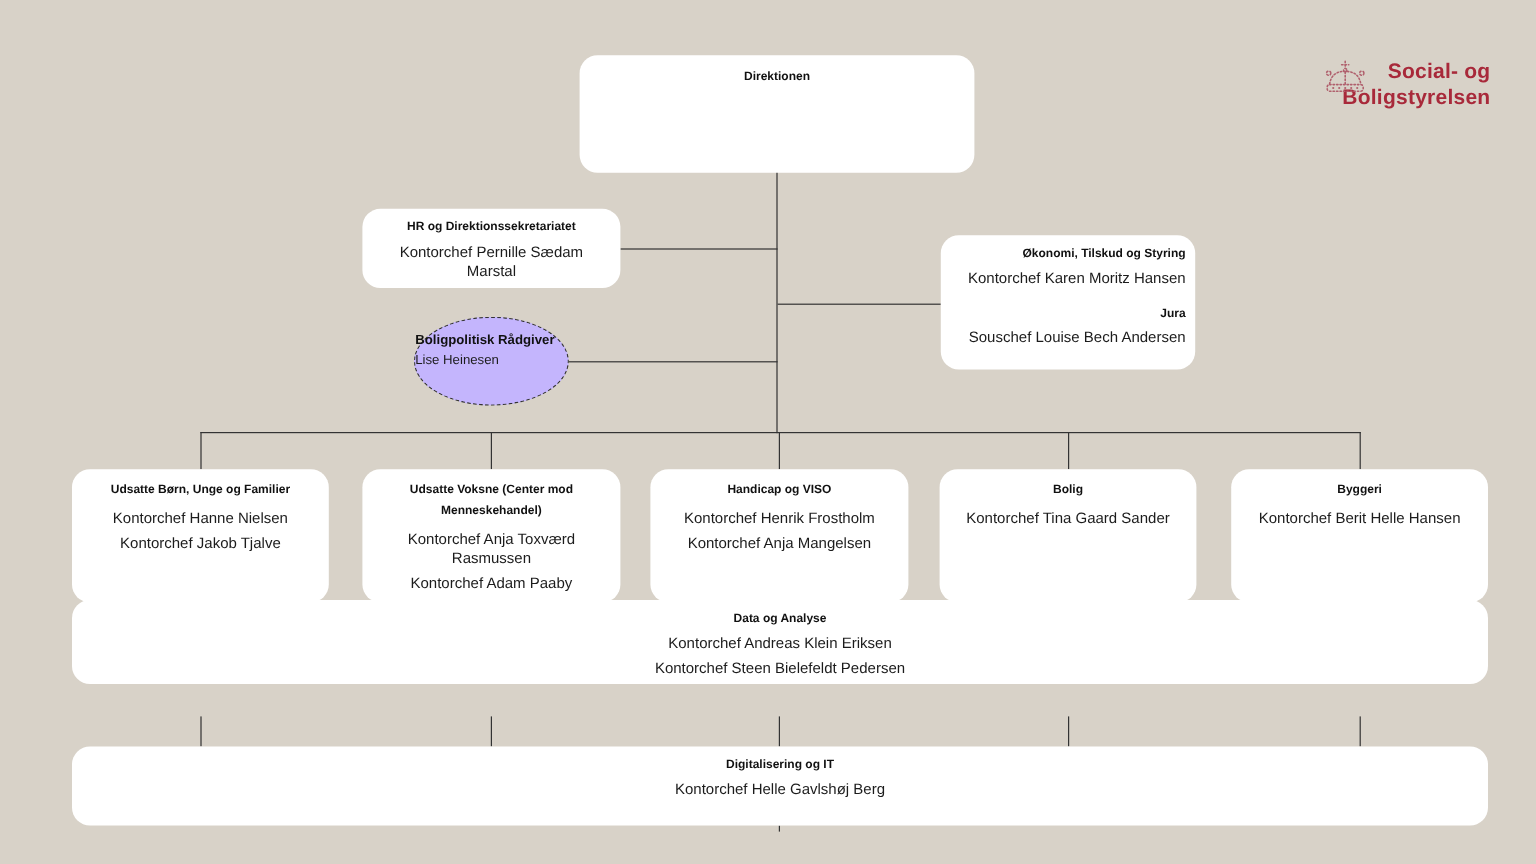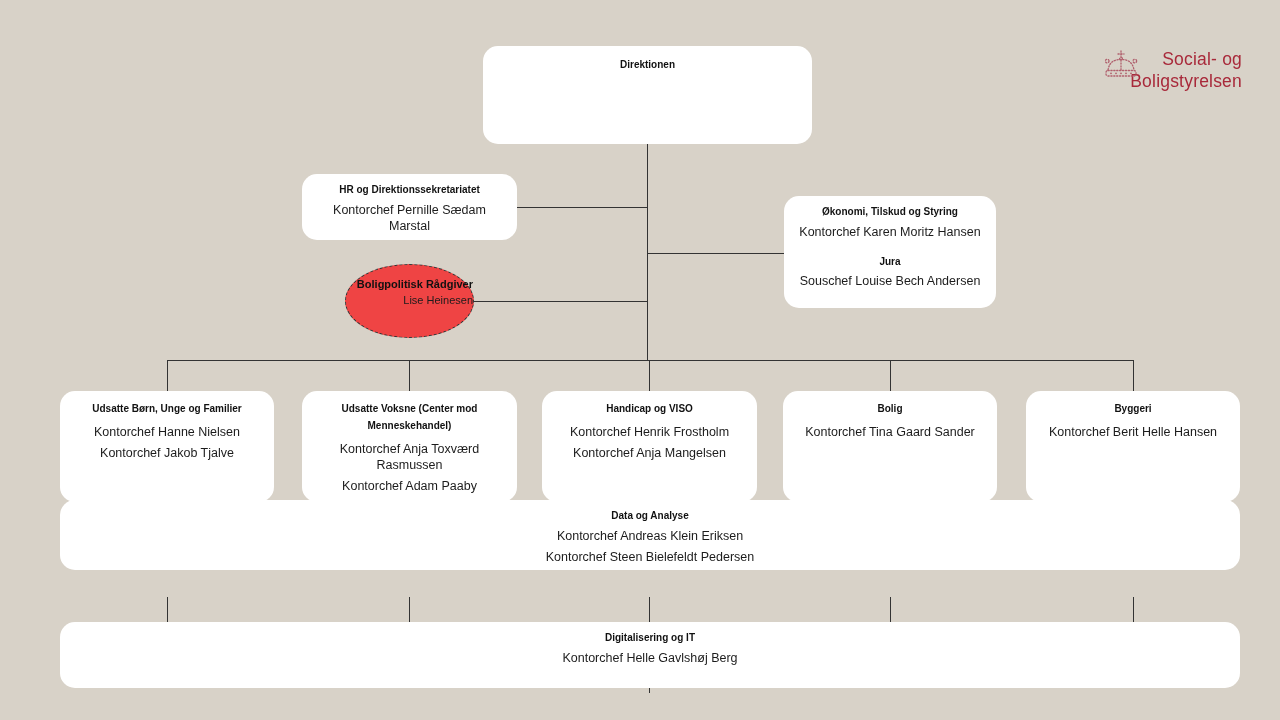--- a/index.html
+++ b/index.html
@@ -38,57 +38,57 @@
   .member {
     font-size: 12.5px;
     line-height: 16px;
     margin-bottom: 5px;
     color: #1c1c1c;
   }
   .members { margin-top: 7px; }
 
   .node.direktionen { left: 483px; top: 46px;  width: 329px; height: 98px;  padding-top: 10px; }
   .node.hr          { left: 302px; top: 174px; width: 215px; height: 66px;  padding: 7px 14px 0; }
-  .node.okonomi     { left: 784px; top: 196px; width: 212px; height: 112px; padding: 7px 8px 0; }
+  .node.okonomi     { left: 784px; top: 196px; width: 212px; height: 112px; padding: 7px 8px 0; text-align: right; }
   .node.rowbox      { top: 391px;  width: 215px; height: 111px; padding: 9px 5px 0; }
   .node.row0 { left: 60px;  width: 214px; }
   .node.row1 { left: 302px; }
   .node.row2 { left: 542px; }
   .node.row3 { left: 783px; width: 214px; }
   .node.row4 { left: 1026px; width: 214px; }
   .node.wide { left: 60px; width: 1180px; padding-top: 7px; }
   .node.data-analyse   { top: 500px; height: 70px; }
   .node.digitalisering { top: 622px; height: 66px; }
 
   .title2 { margin-top: 13px; }
 
   
   .oval {
     position: absolute;
     left: 345px; top: 264px;
     width: 129px; height: 74px;
-    background: #ef4444;
+    background: #c4b5fd;
     border: 1.5px dashed #333;
     border-radius: 50%;
     box-sizing: border-box;
-    text-align: right;
+    text-align: left;
     padding-top: 13px;
   }
   .oval .node-title { font-size: 11px; line-height: 12px; }
   .oval .member     { font-size: 11px; line-height: 12px; margin-top: 4px; }
 
   
   .logo {
     position: absolute;
     left: 1100px; top: 48px;
     width: 142px;
     text-align: right;
   }
   .logo-text {
-    font-weight: 400;
+    font-weight: 700;
     font-size: 17.5px;
     line-height: 22px;
     letter-spacing: 0.2px;
   }
   .crown {
     position: absolute;
     left: 0; top: 2px;
     width: 42px; height: 32px;
   }
 </style>

